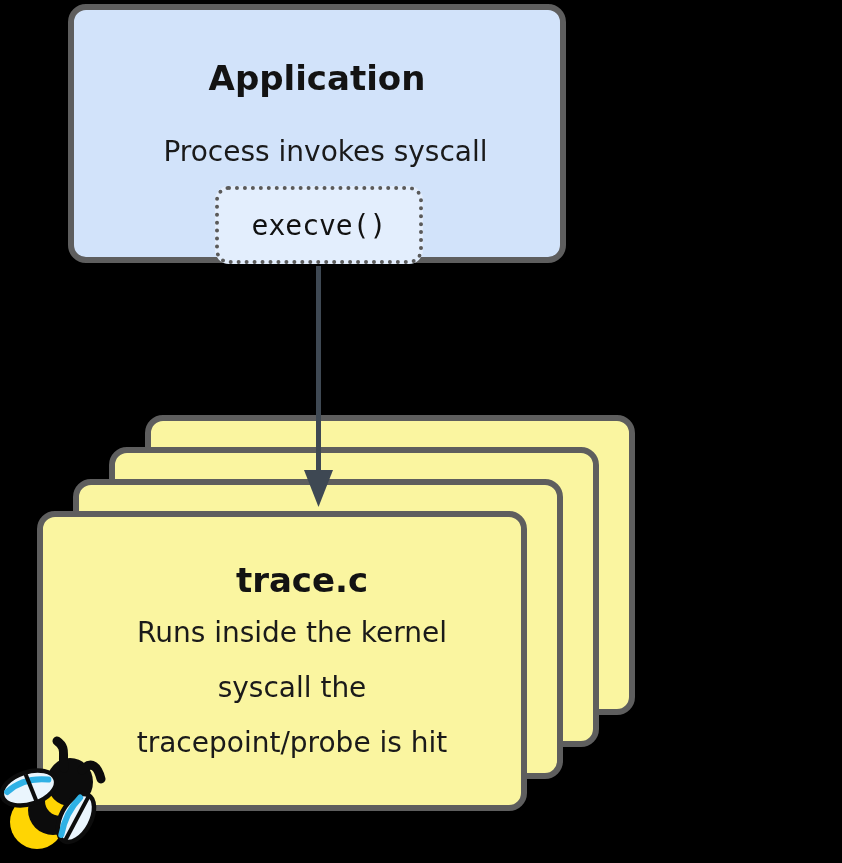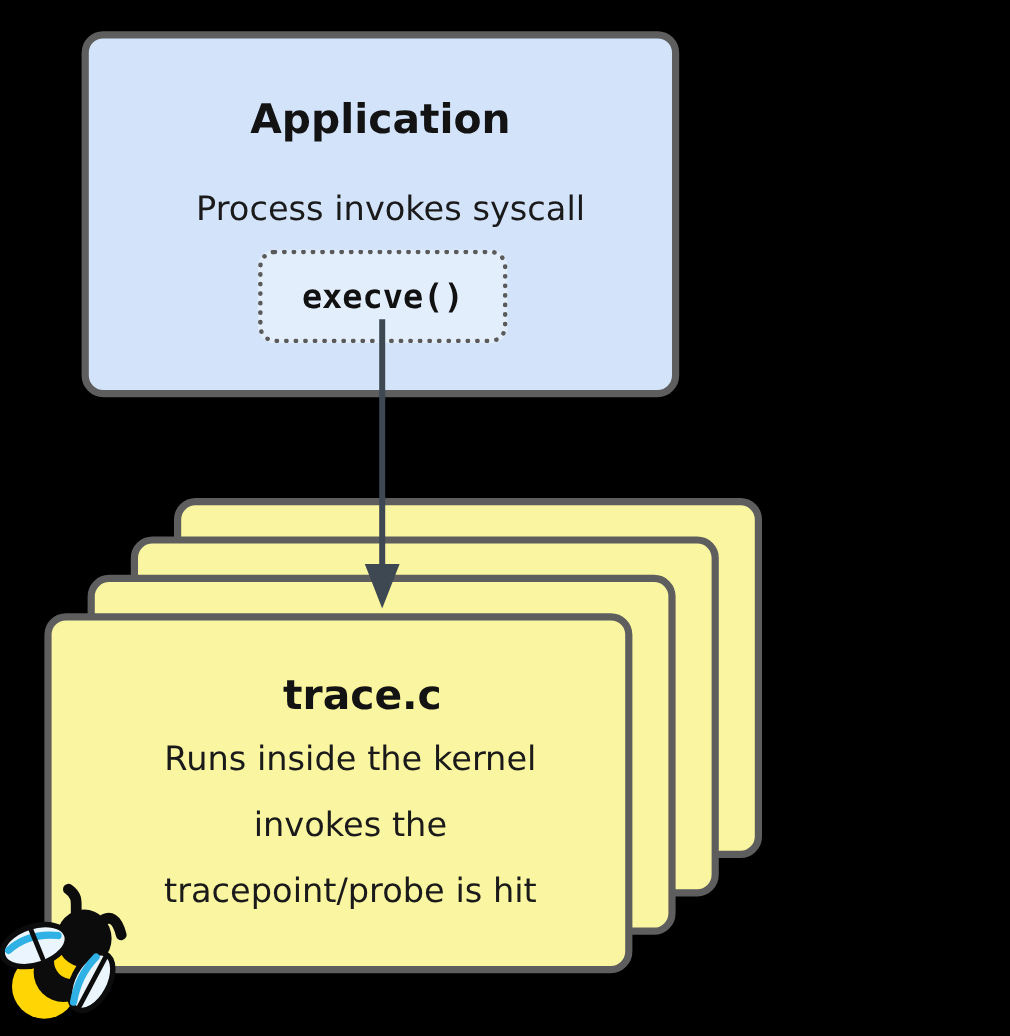--- a/index.html
+++ b/index.html
@@ -10,26 +10,25 @@
     background: #000000;
     overflow: hidden;
     font-family: "DejaVu Sans", sans-serif;
     color: #141414;
   }
 
   
   .app-box {
     position: absolute;
     left: 68px; top: 4px;
-    width: 498px; height: 305px;
+    width: 498px; height: 259px;
     box-sizing: border-box;
     background: #d2e3fa;
     border: 6px solid #5e5e5e;
     border-radius: 18px;
-    margin-top: 22px;
   }
   .app-title {
     position: absolute;
     left: 0; right: 0; top: 46px;
     margin: 0;
     text-align: center;
     font-size: 34px;
     font-weight: 700;
     line-height: 1.3;
     color: #131313;
@@ -53,21 +52,21 @@
     background: #e3eefd;
     border: 4px dotted #5a5a5a;
     border-radius: 14px;
     display: flex;
     align-items: center;
     justify-content: center;
   }
   .syscall-label {
     font-family: "DejaVu Sans Mono", monospace;
     font-size: 28px;
-    font-weight: 700;
+    font-weight: 400;
     color: #111;
   }
 
   
   .card {
     position: absolute;
     width: 490px; height: 300px;
     box-sizing: border-box;
     background: #faf5a0;
     border: 6px solid #5e5e5e;
@@ -125,21 +124,21 @@
       <span class="syscall-label">execve()</span>
     </div>
   </section>
 
   <div class="card layer-4"></div>
   <div class="card layer-3"></div>
   <div class="card layer-2"></div>
   <section class="card front">
     <h2 class="card-title">trace.c</h2>
     <p class="card-line">Runs inside the kernel</p>
-    <p class="card-line">invokes the</p>
+    <p class="card-line">syscall the</p>
     <p class="card-line">tracepoint/probe is hit</p>
   </section>
 
   <svg class="arrow-svg" viewBox="0 0 842 863" xmlns="http://www.w3.org/2000/svg" aria-hidden="true">
     <line x1="318.5" y1="266" x2="318.5" y2="474" stroke="#3e4853" stroke-width="5"></line>
     <polygon points="318.5,507 304,470 333,470" fill="#3e4853"></polygon>
   </svg>
 
   <svg class="bee-svg" viewBox="0 0 115 120" xmlns="http://www.w3.org/2000/svg" aria-hidden="true">
 

